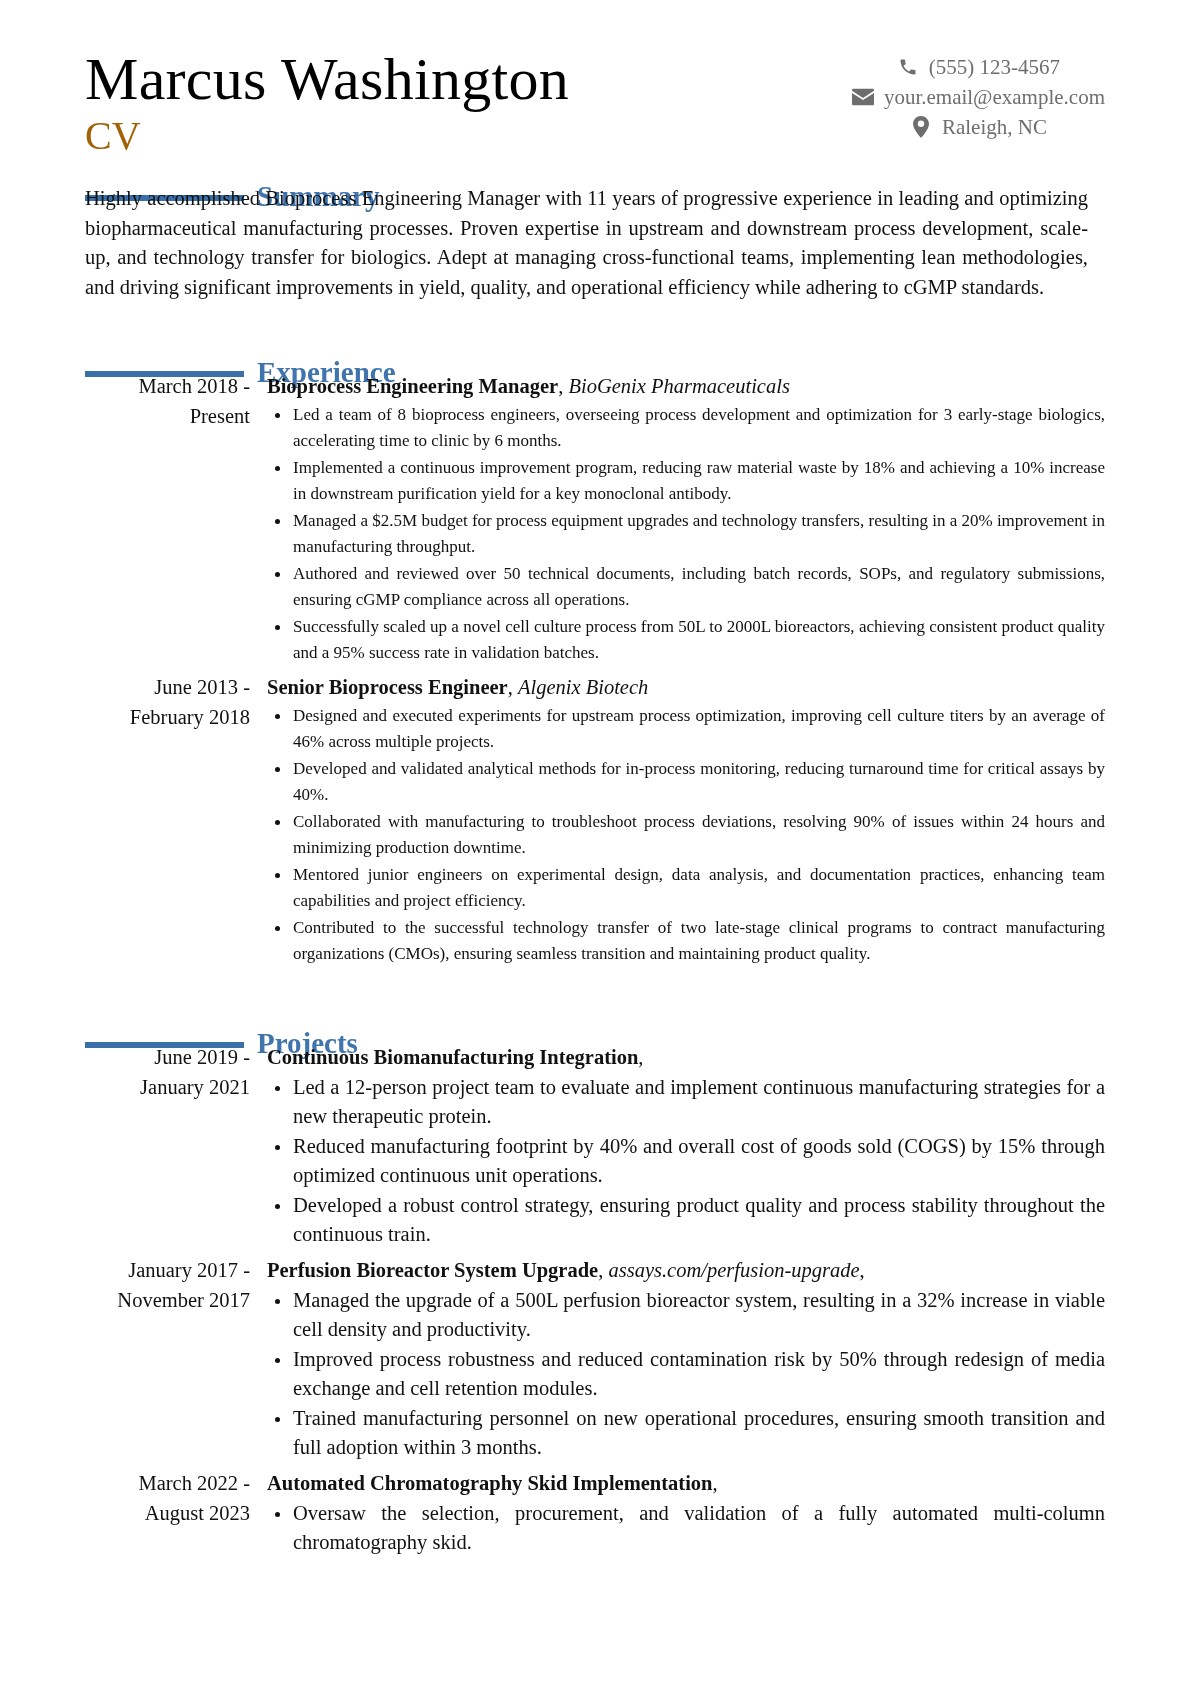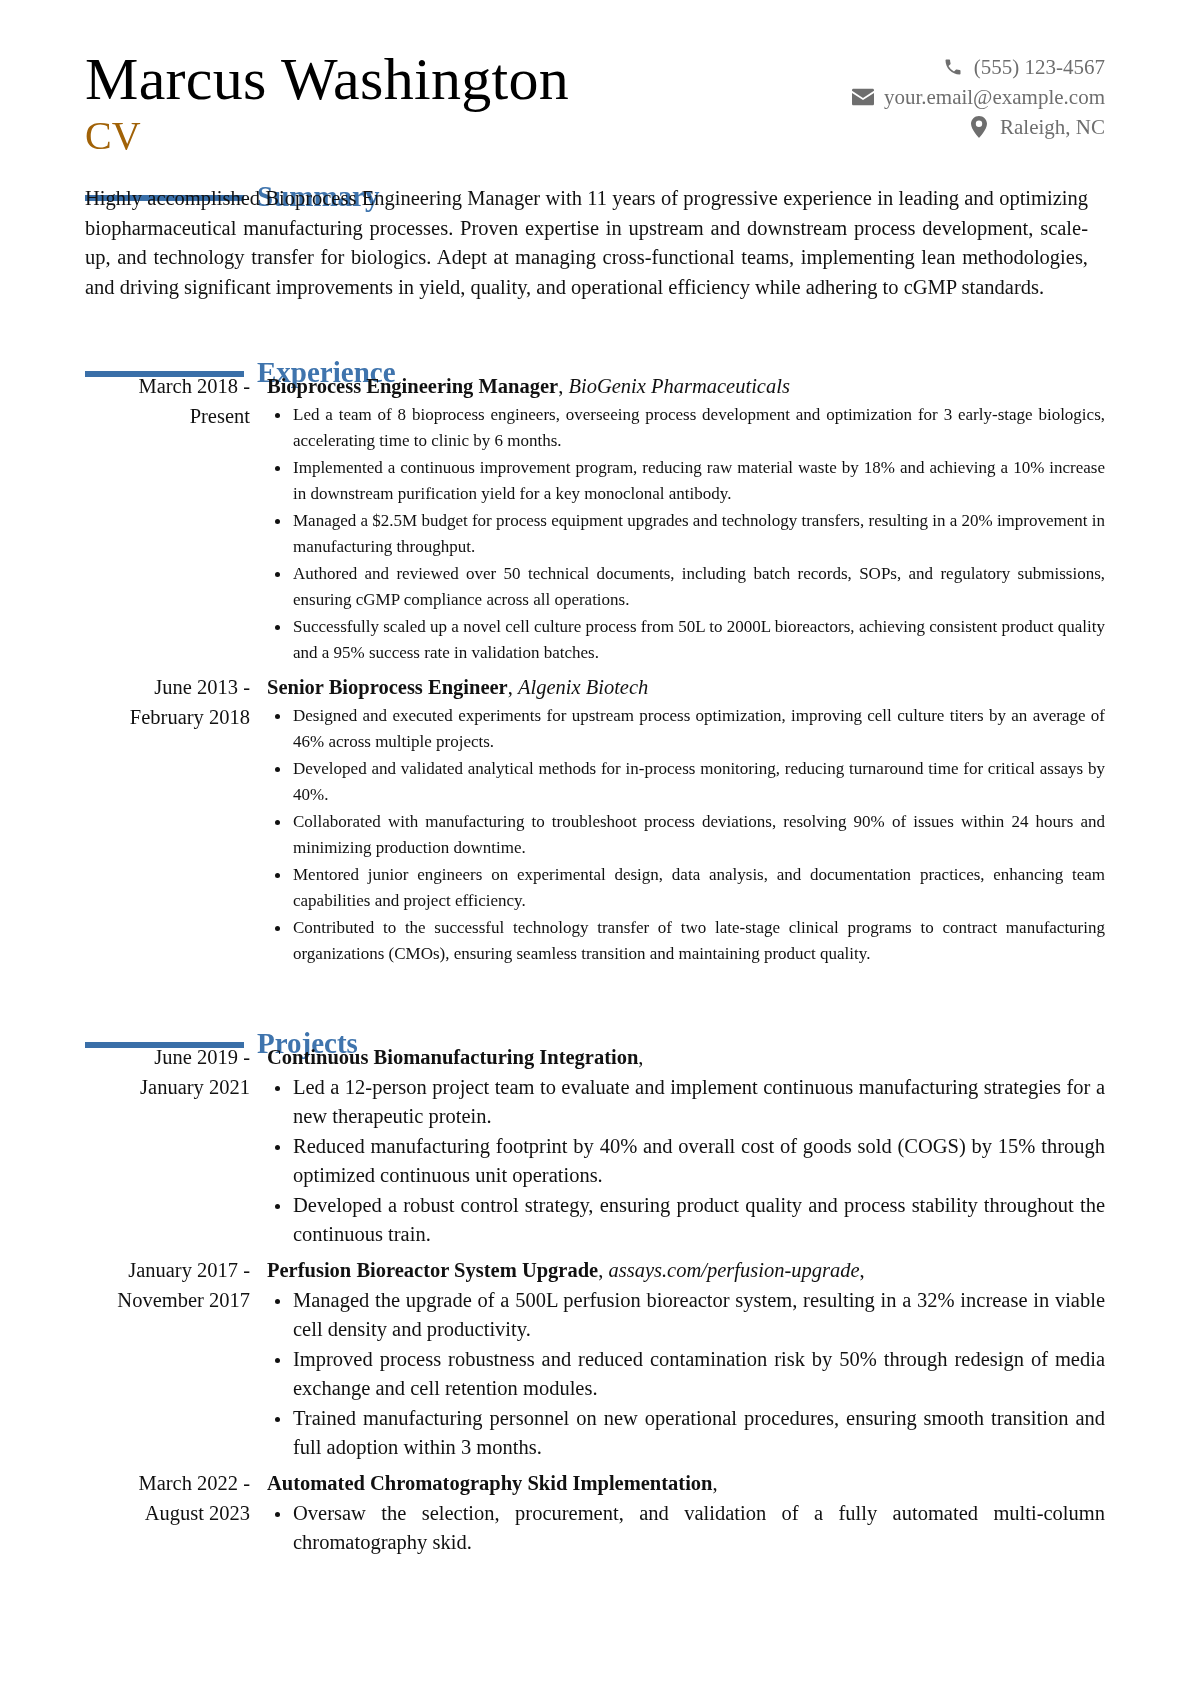--- a/index.html
+++ b/index.html
@@ -24,21 +24,21 @@
       position: absolute; left: 0; top: 70px;
       font-family: "Liberation Serif", serif;
       font-size: 40px; line-height: 44px; color: #a16207;
     }
     .contact {
       position: absolute; right: 0; top: 8px;
       text-align: right;
       font-family: "Liberation Serif", serif;
       font-size: 21px; line-height: 30px; color: #6e6e6e;
     }
-    .contact-row { display: flex; justify-content: flex-end; align-items: center; height: 30px; }
+    .contact-row { display: flex; justify-content: center; align-items: center; height: 30px; }
     .contact-row .ico { width: 22px; height: 22px; margin-right: 10px; display: inline-flex; align-items: center; justify-content: center; }
     .contact-row svg { fill: #6e6e6e; }
 
     
     .section-head { position: absolute; left: 85px; height: 34px; width: 1000px; margin-top: 23px; }
     .section-bar { position: absolute; left: 0; top: 16px; width: 159px; height: 6px; background: #3a6fa8; }
     .section-title {
       position: absolute; left: 172px; top: 0;
       font-family: "Liberation Serif", serif;
       font-size: 29px; line-height: 34px; color: #3f74ad;

